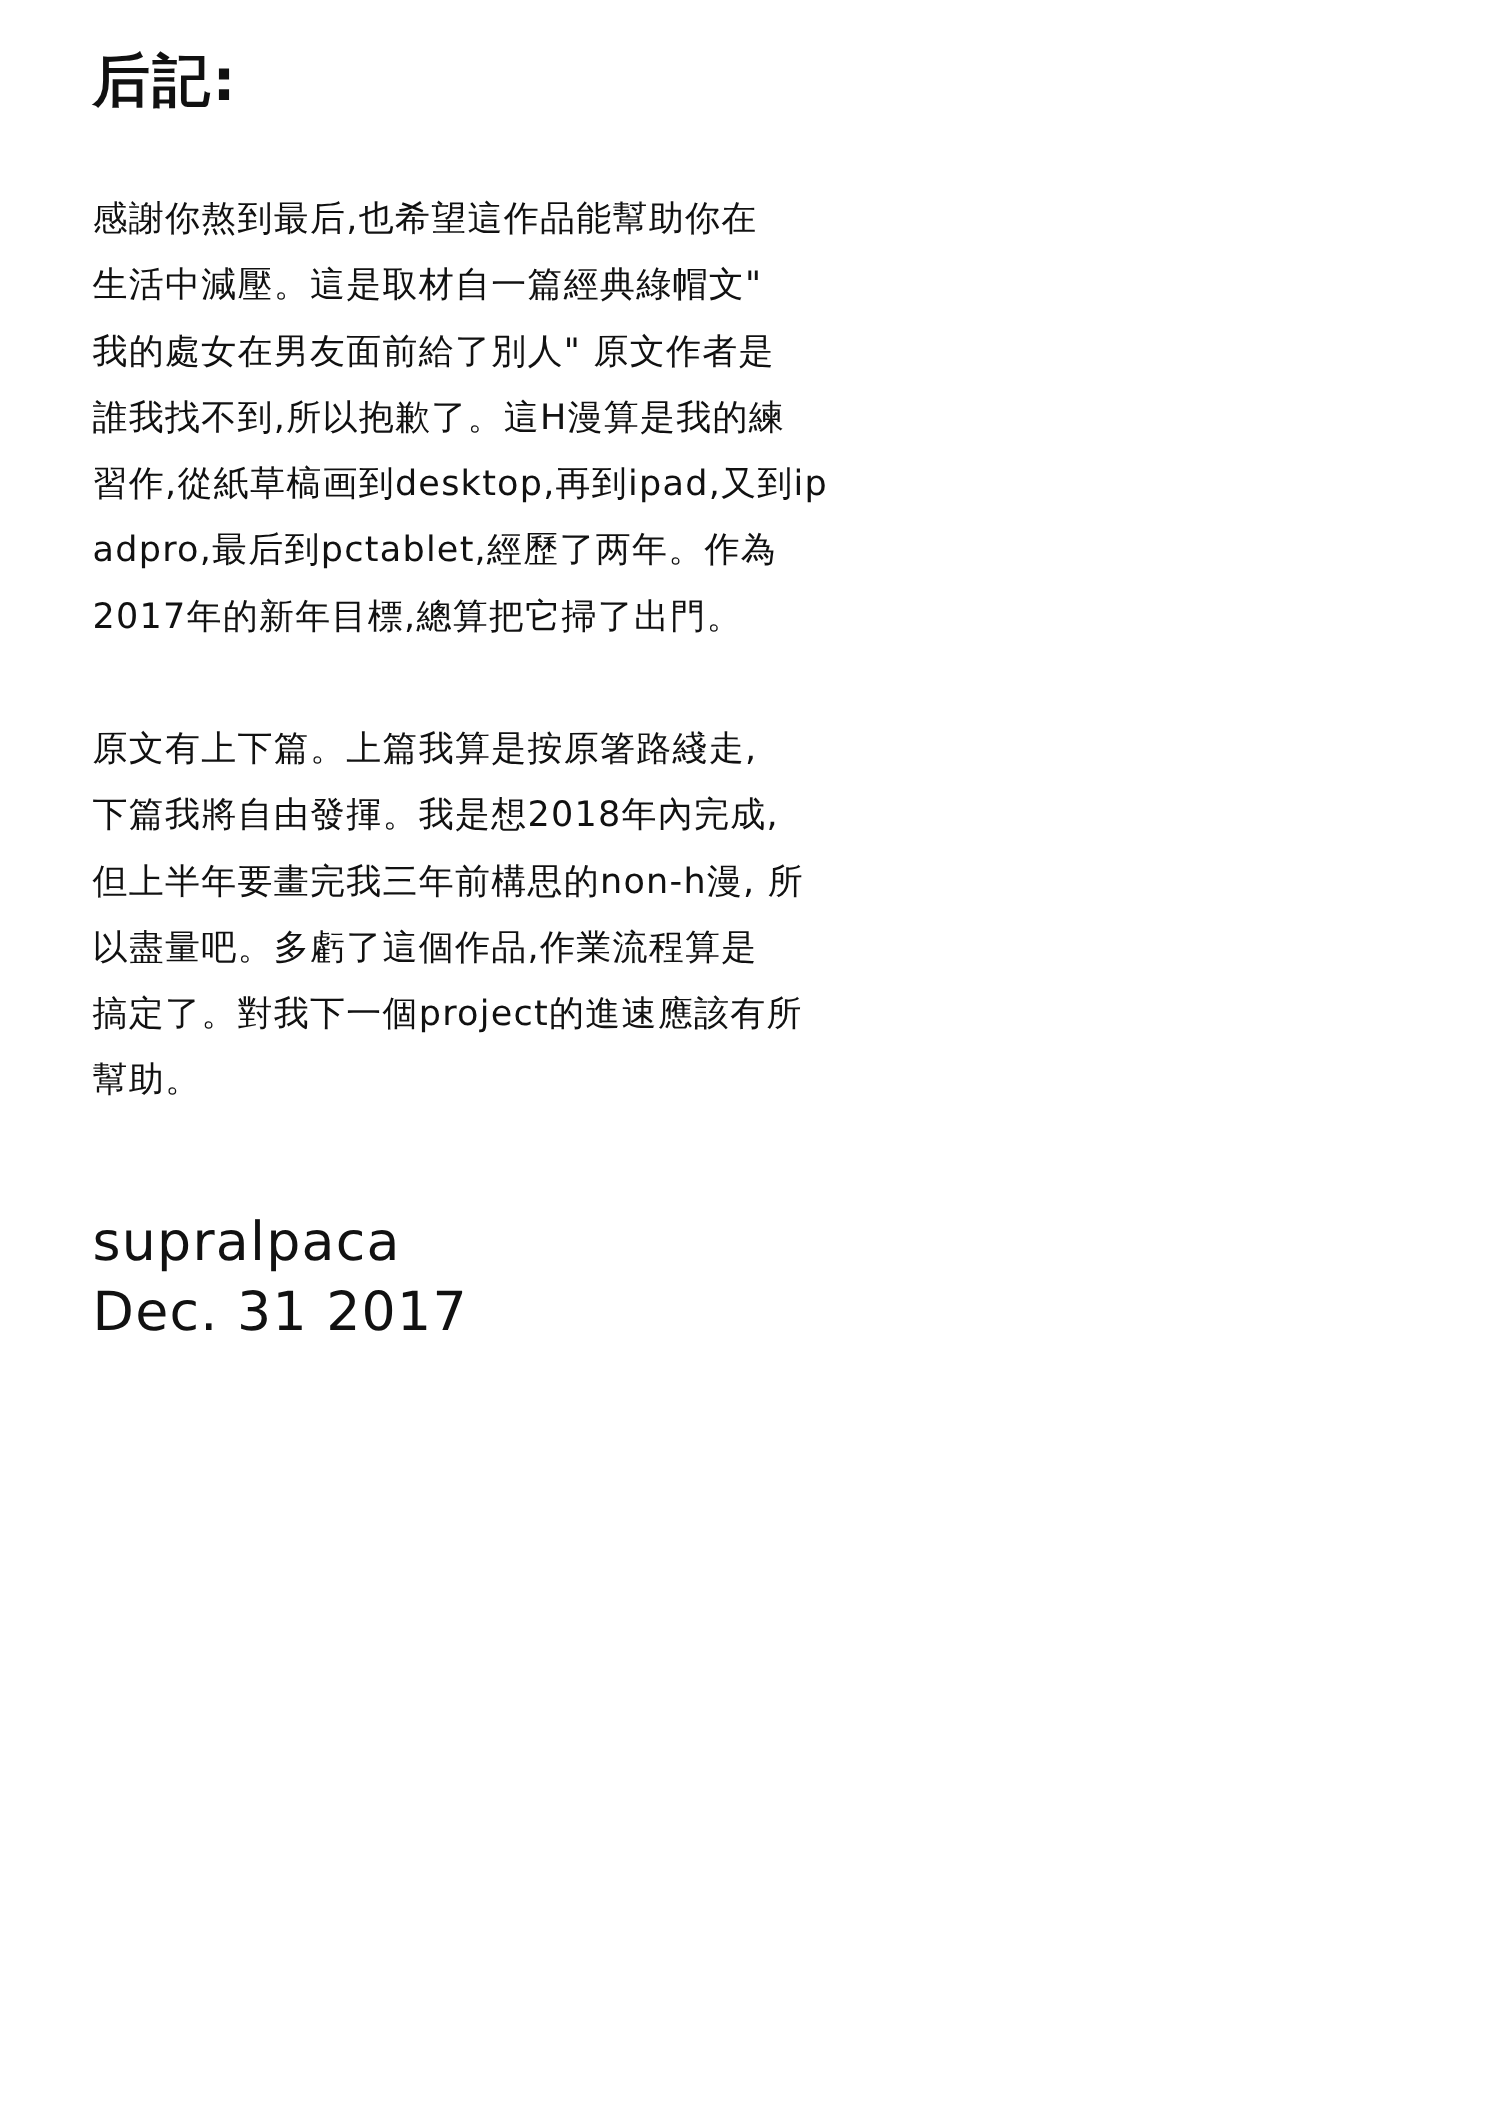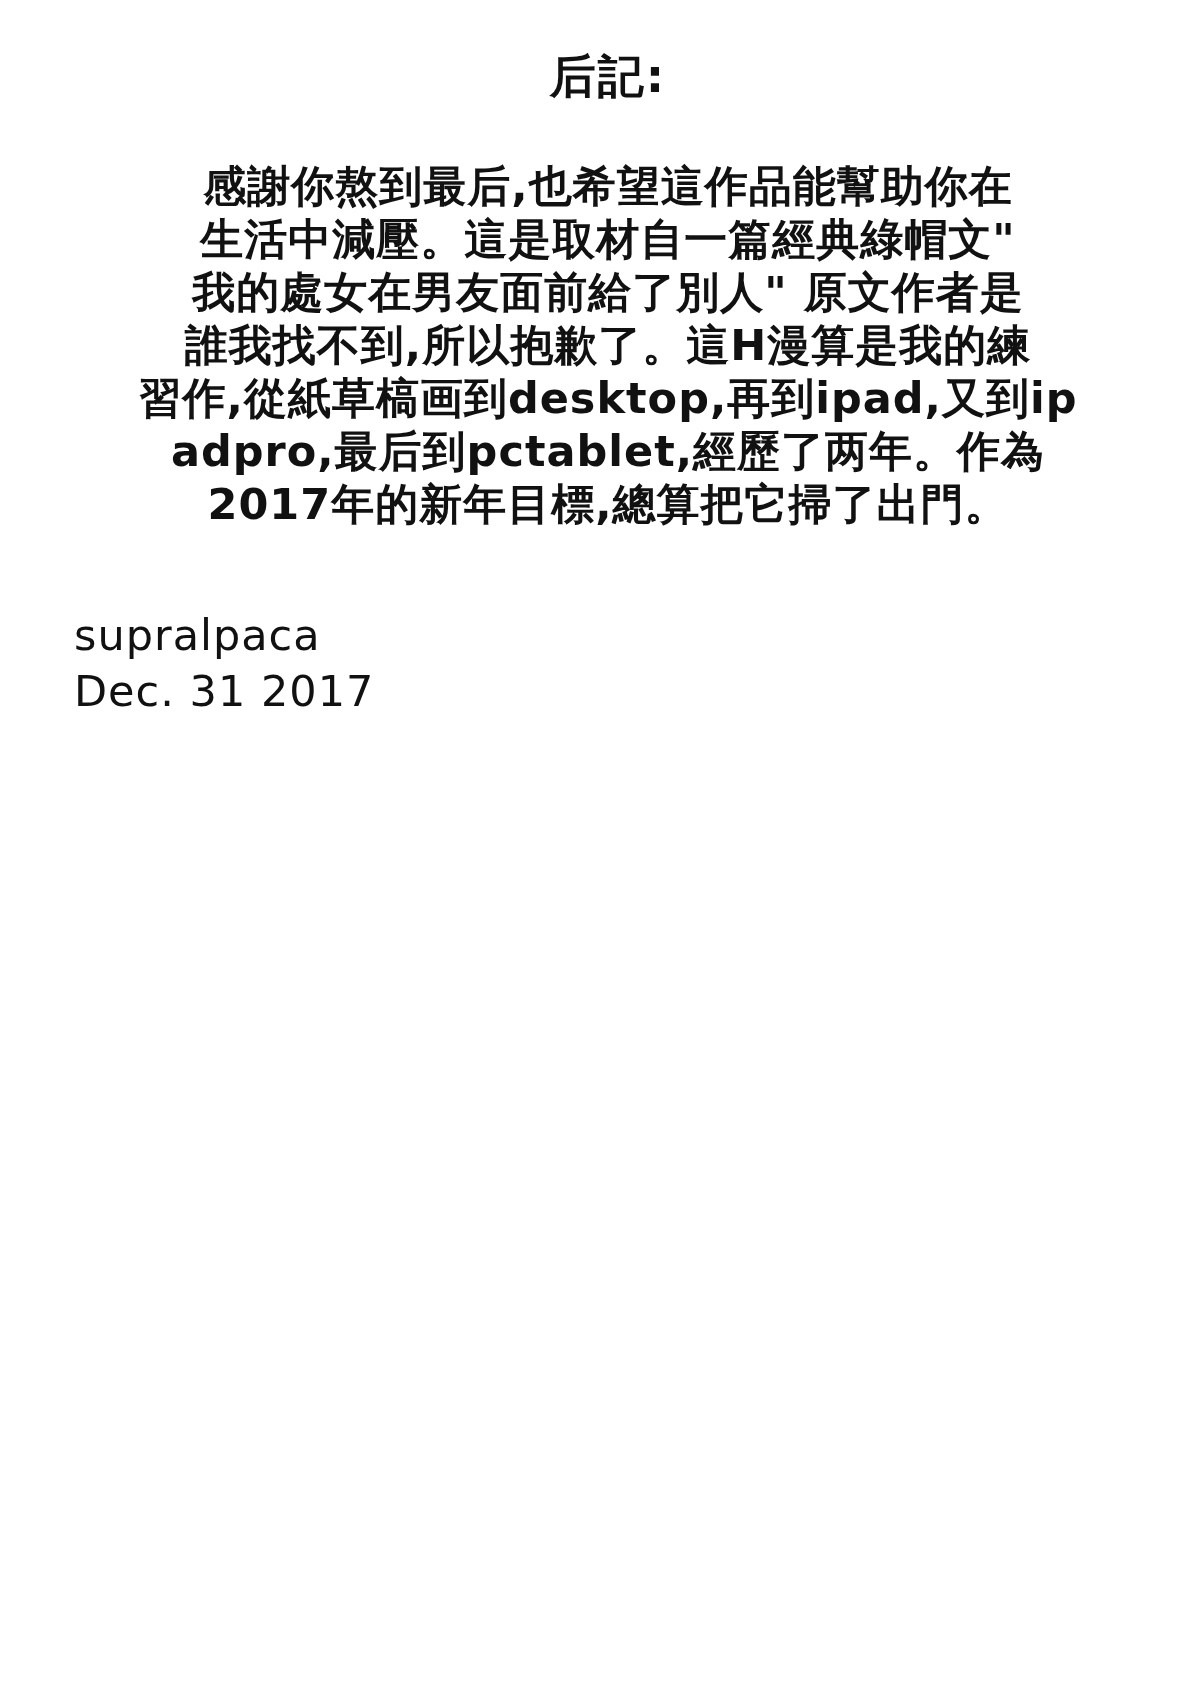--- a/index.html
+++ b/index.html
@@ -14,33 +14,31 @@
     background: #ffffff;
     color: #111111;
     font-family: "DejaVu Sans", "Liberation Sans", sans-serif;
     box-sizing: border-box;
     padding: 36px 58px 40px 74px;
   }
   .title {
     font-size: 46px;
     font-weight: 700;
     line-height: 56px;
-    margin: 12px 0 56px 0;
+    margin: 0 0 56px 0;
     letter-spacing: 2px;
-    text-align: center;
   }
   .para {
-    font-size: 43px;
-    font-weight: 700;
+    font-size: 28px;
+    font-weight: 400;
     line-height: 53px;
     margin: 0 0 53px 0;
     white-space: pre-line;
     letter-spacing: 1px;
     overflow-wrap: anywhere;
-    text-align: center;
   }
   .signature {
     margin-top: 76px;
     font-size: 43px;
     font-weight: 400;
     line-height: 56px;
     letter-spacing: 1px;
   }
 </style>
 </head>
@@ -49,18 +47,24 @@
 <div class="page">
   <h1 class="title">后記:</h1>
 
   <p class="para">感謝你熬到最后,也希望這作品能幫助你在
 生活中減壓。這是取材自一篇經典綠帽文"
 我的處女在男友面前給了別人" 原文作者是
 誰我找不到,所以抱歉了。這H漫算是我的練
 習作,從紙草槁画到desktop,再到ipad,又到ip
 adpro,最后到pctablet,經歷了两年。作為
 2017年的新年目標,總算把它掃了出門。</p>
+  <p class="para">原文有上下篇。上篇我算是按原箸路綫走,
+下篇我將自由發揮。我是想2018年內完成,
+但上半年要畫完我三年前構思的non-h漫, 所
+以盡量吧。多虧了這個作品,作業流程算是
+搞定了。對我下一個project的進速應該有所
+幫助。</p>
 
   <div class="signature">
     <div>supralpaca</div>
     <div>Dec. 31 2017</div>
   </div>
 </div>
 
 </body></html>

